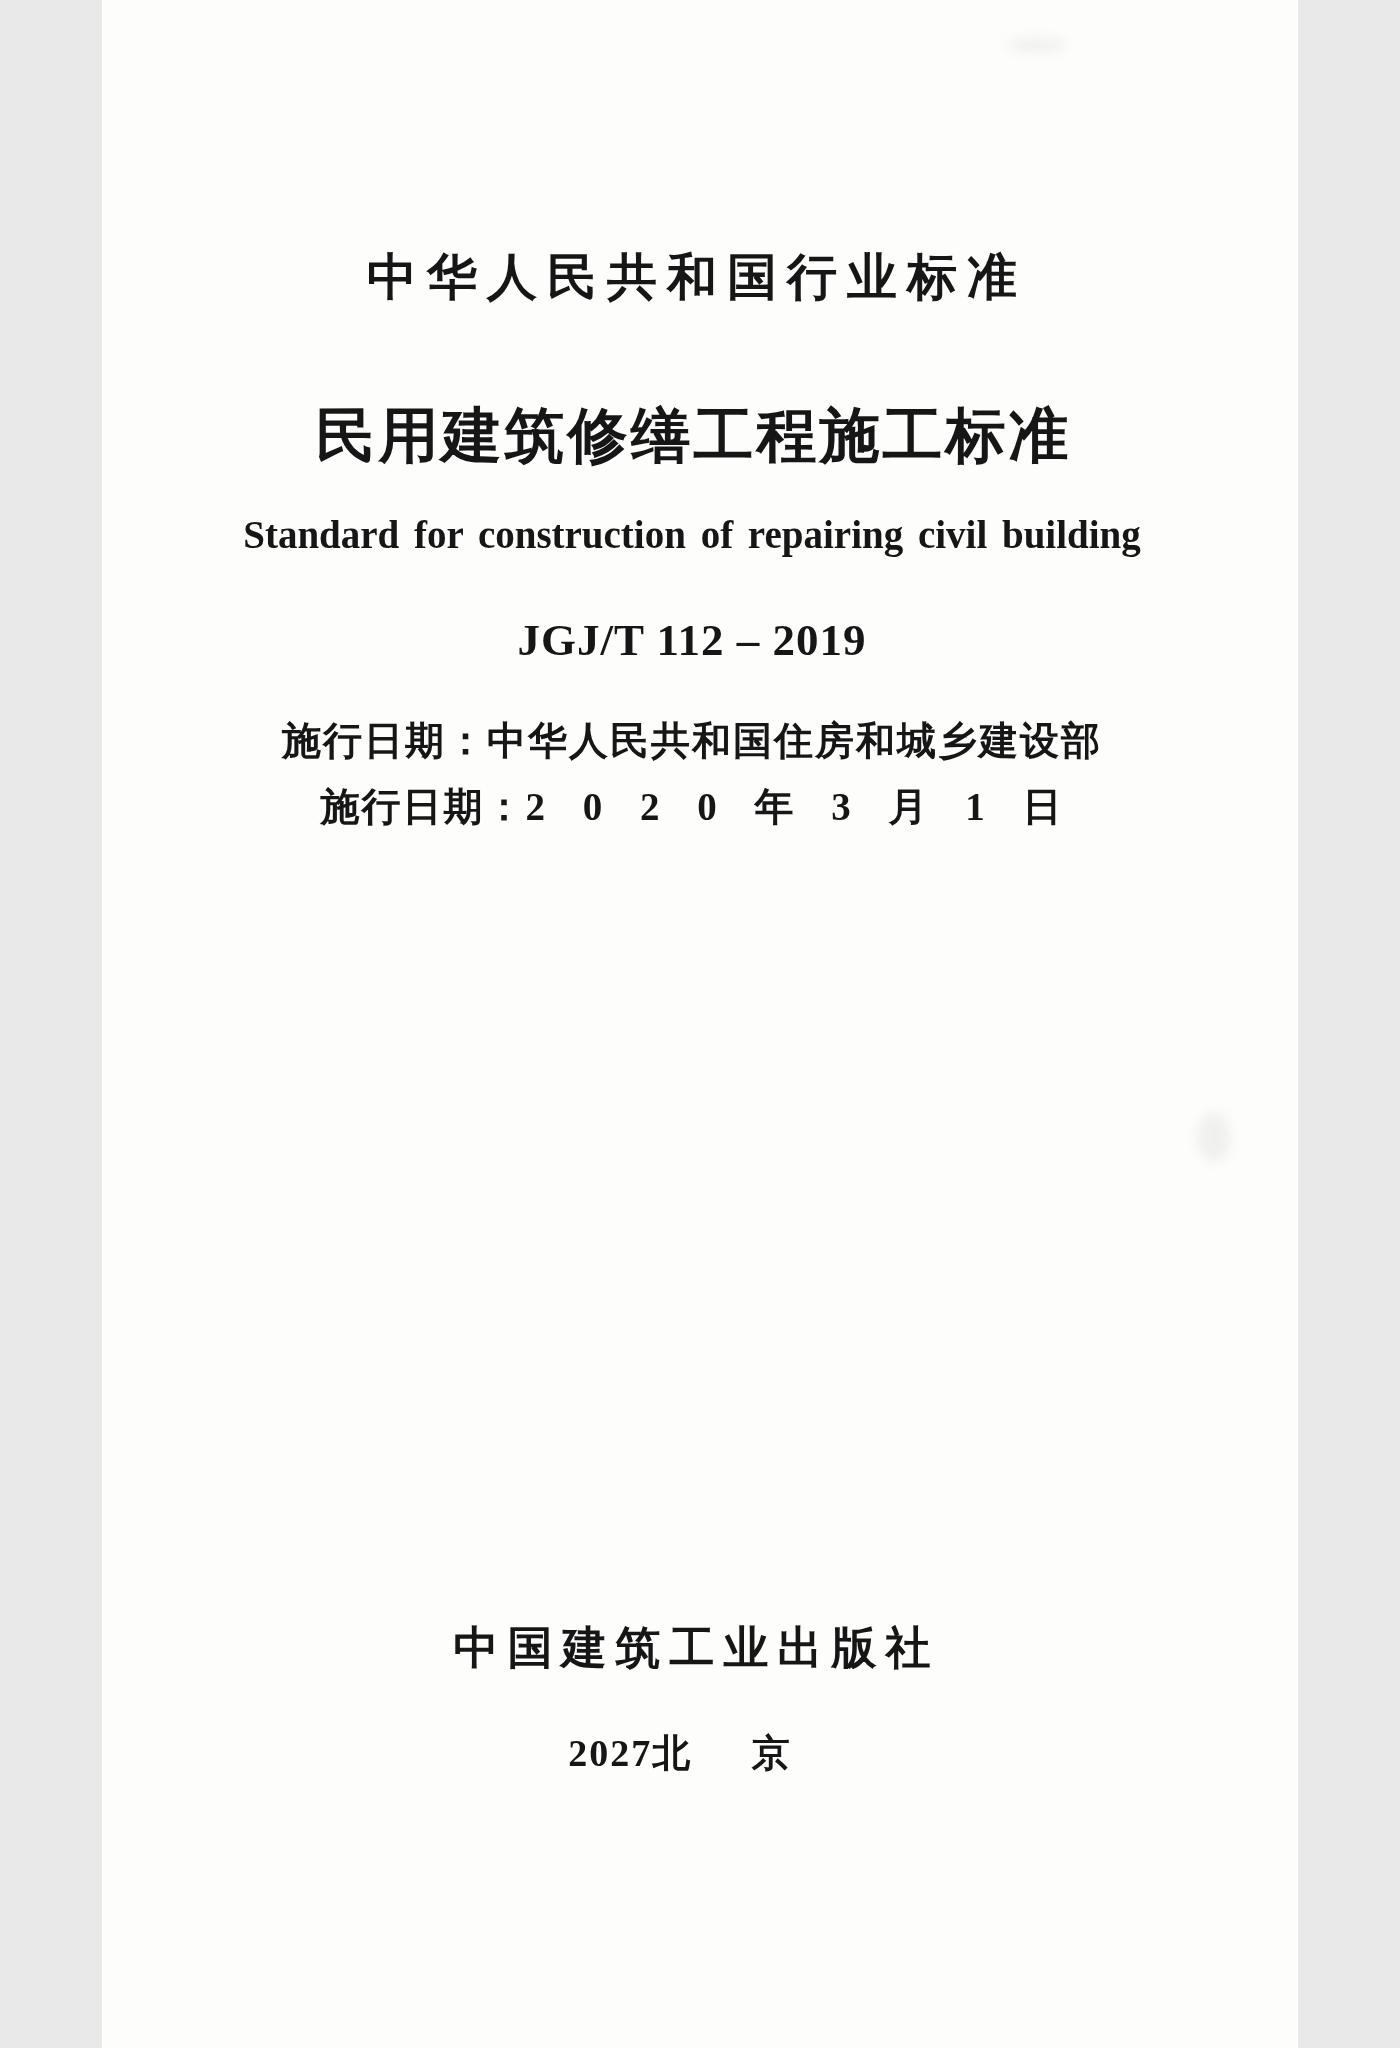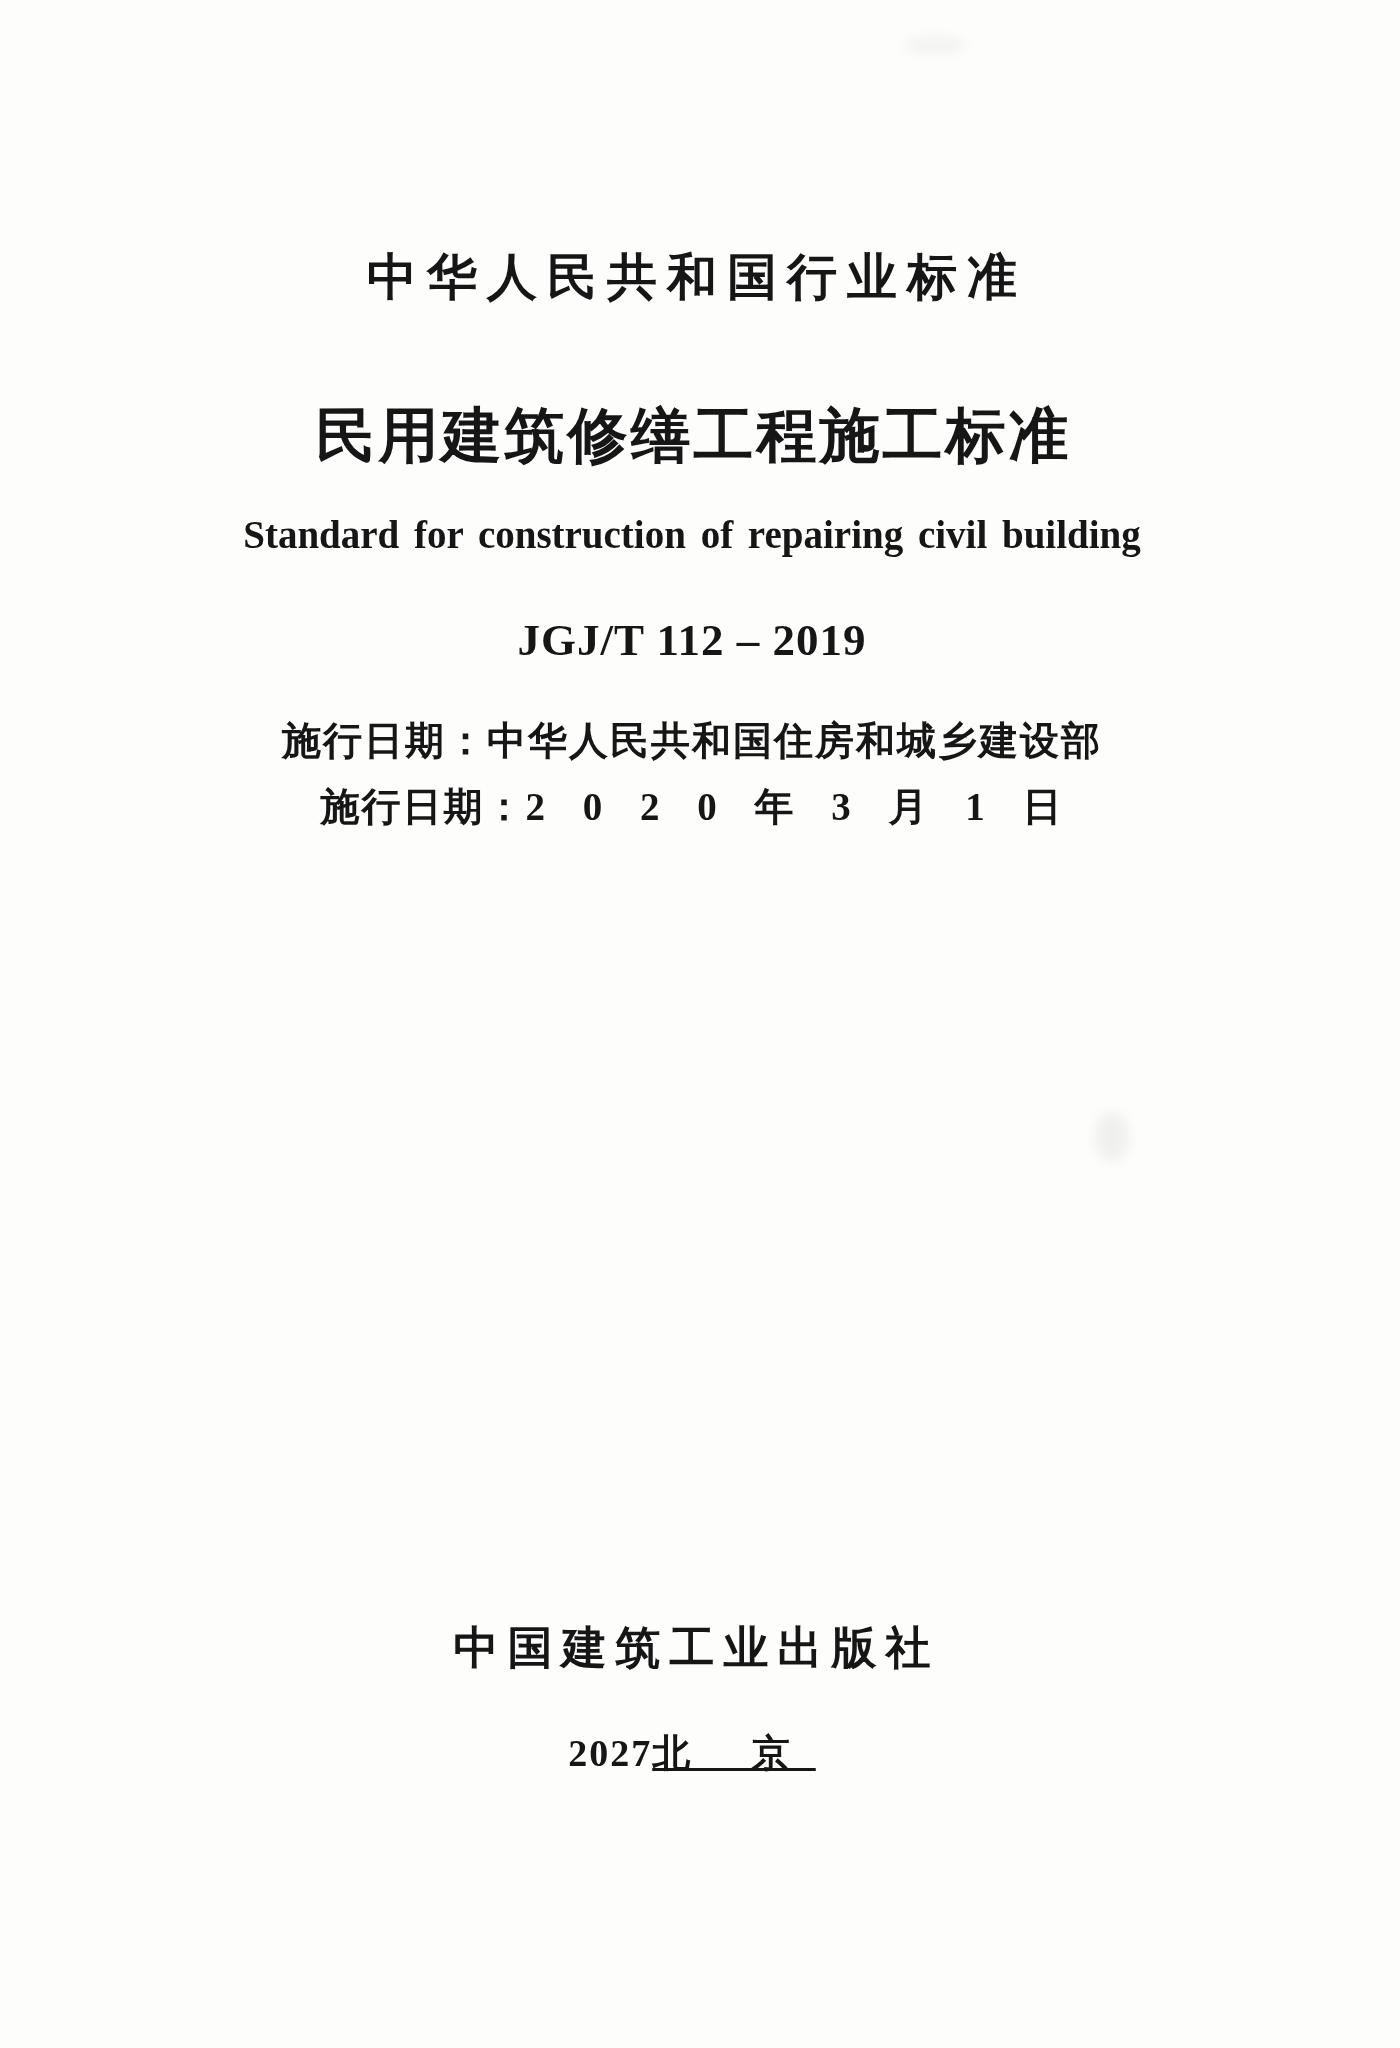--- a/index.html
+++ b/index.html
@@ -2,21 +2,21 @@
 <html><head>
 <meta charset="utf-8">
 <style>
   html, body {
     margin: 0;
     padding: 0;
     background: #e9e9e9;
   }
   .page {
     position: relative;
-    width: 1400px;
+    width: 1196px;
     height: 2048px;
     margin: 0 auto;
     background: #fdfdfc;
     color: #161616;
     overflow: hidden;
     font-family: "Liberation Serif", "DejaVu Serif", serif;
   }
   .line {
     position: absolute;
     left: 0;
@@ -76,21 +76,20 @@
   }
   .edition-line {
     top: 1728px;
     font-size: 38px;
     font-weight: bold;
     letter-spacing: 2px;
   }
   .edition-line .city {
     letter-spacing: 26px;
     text-indent: 0;
-    text-decoration: underline;
   }
   
   .artifact {
     position: absolute;
     background: #d8d8d6;
     opacity: 0.35;
     filter: blur(6px);
     border-radius: 50%;
   }
   .artifact-1 { top: 38px; left: 905px; width: 60px; height: 14px; }

